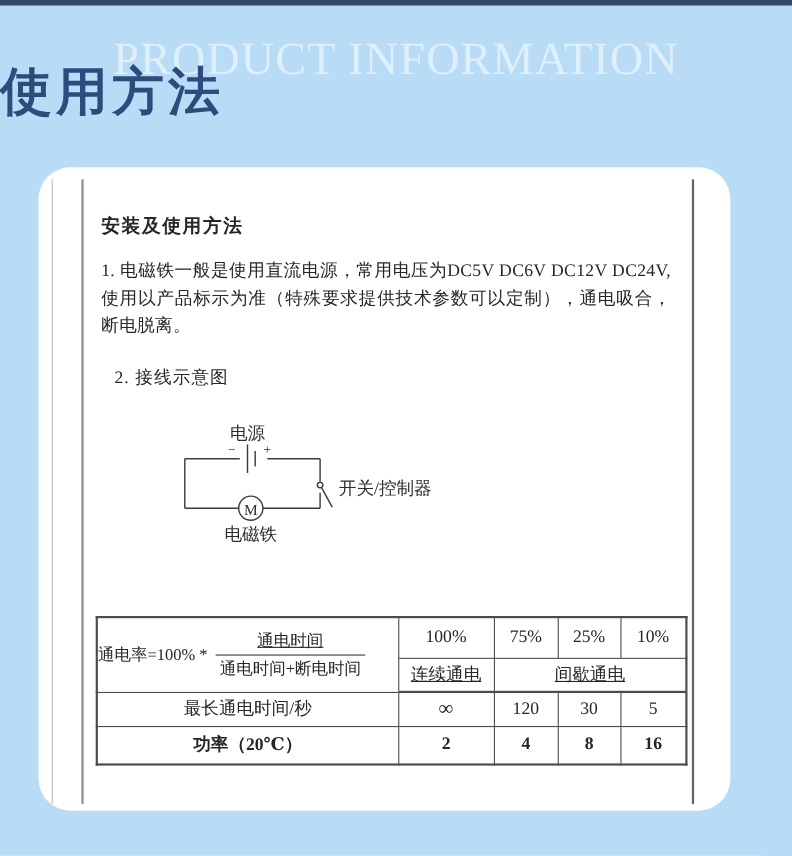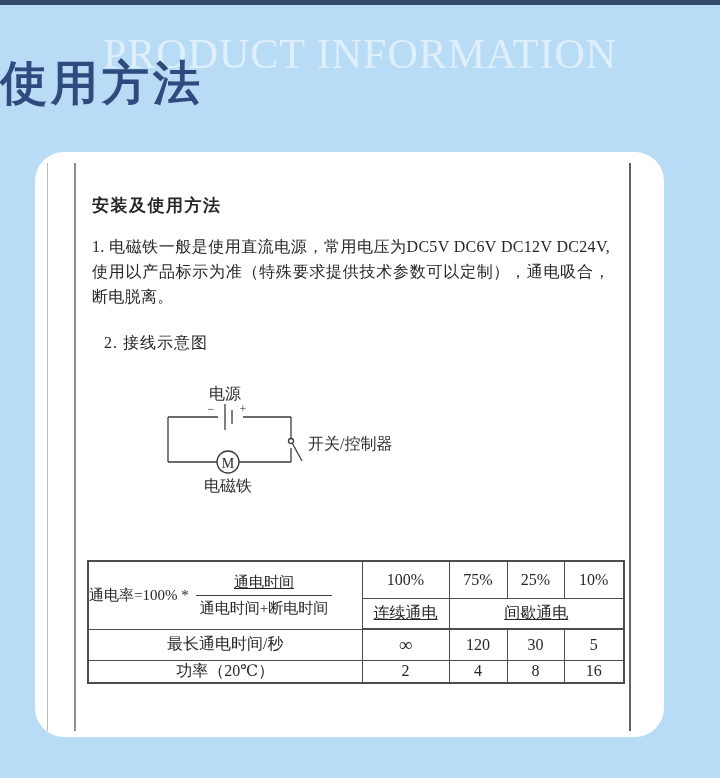--- a/index.html
+++ b/index.html
@@ -49,21 +49,21 @@
   .duty-table{
     position:absolute;left:52px;top:408px;width:537px;
     border-collapse:collapse;table-layout:fixed;
     font-size:16px;
     border:2px solid var(--line,#4c4c4c);
   }
   .duty-table td{
     border:1px solid var(--line,#4c4c4c);
     text-align:center;vertical-align:middle;padding:0;margin-left:42px;
   }
-  tr.r1{height:37px;} tr.r2{height:31px;} tr.r3{height:31px;} tr.r4{height:22px;}
+  tr.r1{height:37px;} tr.r2{height:31px;} tr.r3{height:31px;} tr.r4{height:35px;font-weight:bold;}
   tr.r2 td{border-bottom:2px solid var(--line,#4c4c4c);text-decoration:underline;}
   .formula{
     display:flex;align-items:center;justify-content:flex-start;
     font-size:15px;white-space:nowrap;
   }
   .fraction{display:inline-block;text-align:center;margin-left:7px;}
   .fr-num{display:block;padding:0 16px 3px;border-bottom:1.5px solid #3c3c3c;text-decoration:underline;}
   .fr-den{display:block;padding:3px 4px 0;}
   .inf{font-size:19px;line-height:1;}
 </style>

